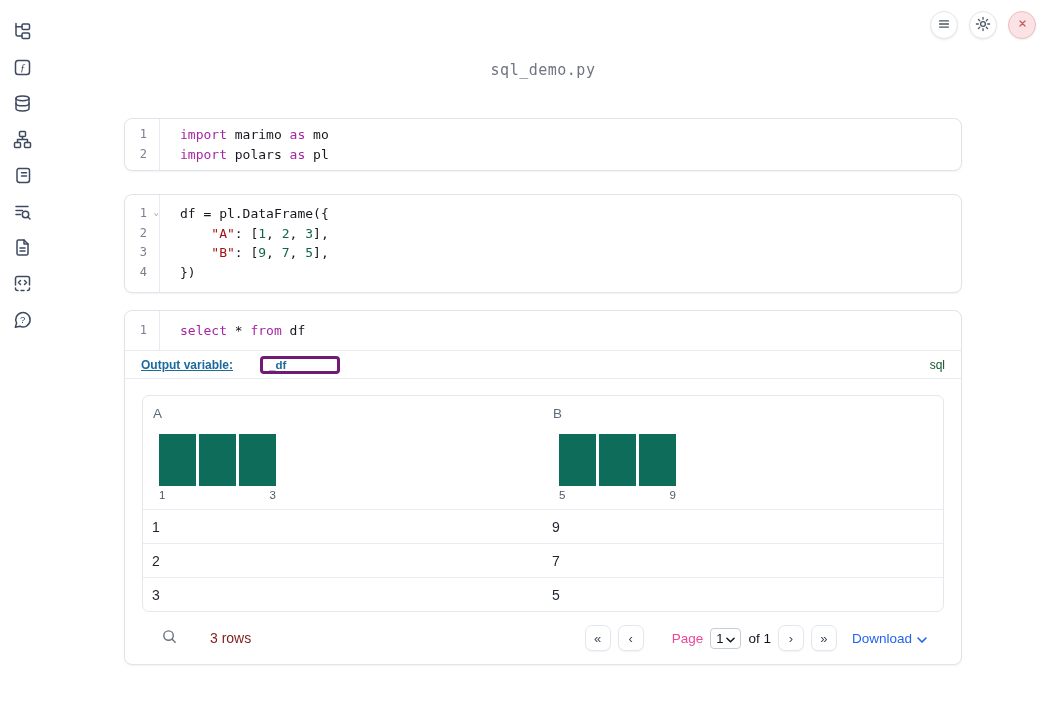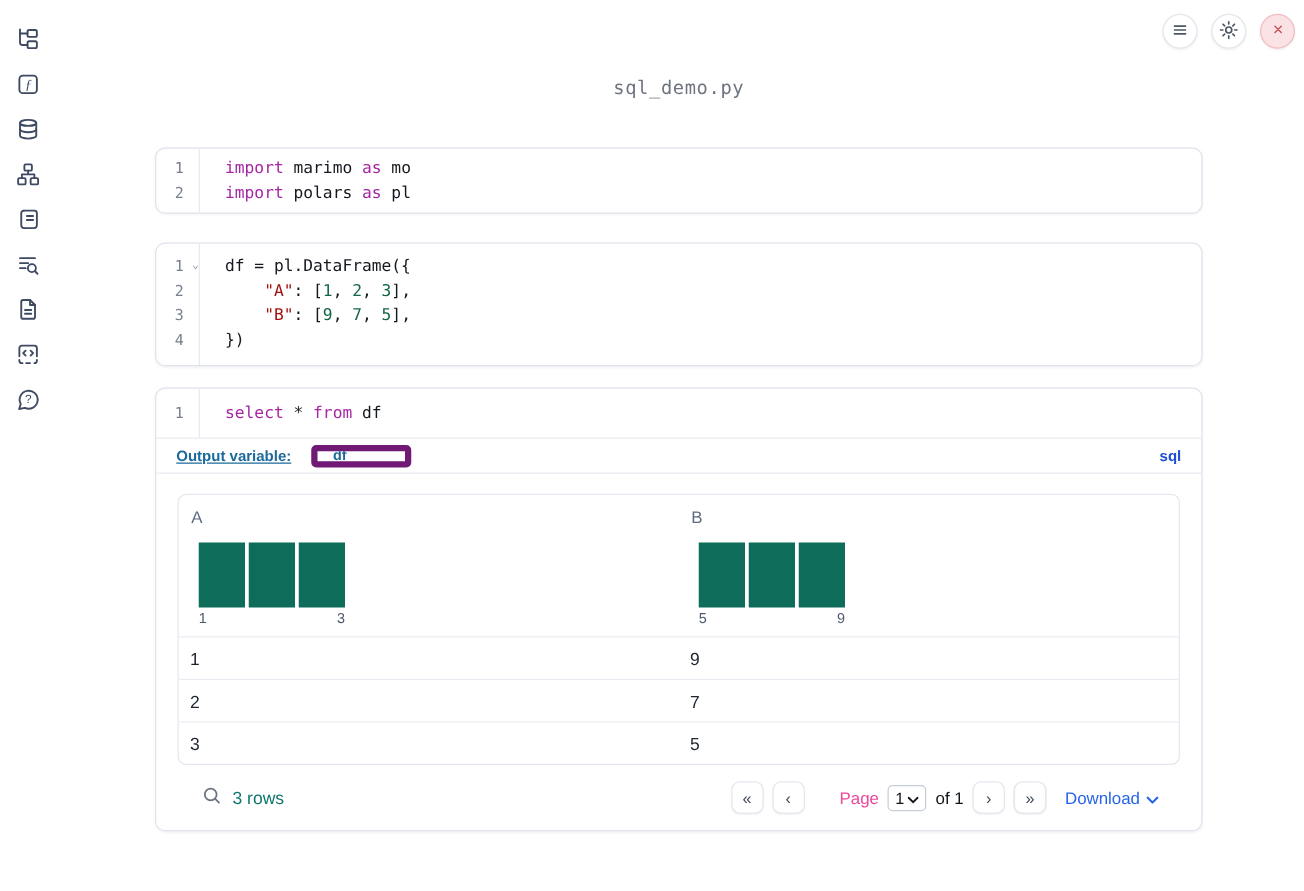--- a/index.html
+++ b/index.html
@@ -42,42 +42,42 @@
     color:#79818f; font-size:12px; user-select:none; }
   .fold { position:absolute; right:0px; top:-1px; font-size:9px; color:#8b93a2; cursor:pointer; }
   .codetext { padding-left:21px; white-space:pre; }
   .tok-kw { color:#a626a4; }
   .tok-str { color:#a11111; }
   .tok-num { color:#116644; }
   .divider { height:1px; background:#e7eaf0; }
   
   .outvar-row { display:flex; align-items:center; height:27px; padding:0 16px; }
   .outvar-label { font-size:12px; font-weight:bold; color:#1b6a9b;text-decoration:underline; }
-  .outvar-input { margin-left:16px; width:80px; height:18px; border:5px solid #701a75; border-radius:4px;
+  .outvar-input { margin-left:27px; width:80px; height:18px; border:3px solid #701a75; border-radius:4px;
     font-size:11.5px; font-weight:bold; color:#1b6a9b; padding:0 6px;
     font-family:"Liberation Sans", sans-serif; outline:none; }
-  .lang-badge { margin-left:auto; font-size:12px; font-weight:bold; color:#1d4ed8; }
+  .lang-badge { margin-left:auto; font-size:12px; font-weight:normal; color:#14532d; }
   
   .output-area { padding:16px 17px 10px; }
   .table-panel { border:1px solid #e3e8ef; border-radius:7px; overflow:hidden; }
   .t-header { display:grid; grid-template-columns:1fr 1fr; }
   .t-col { padding:10px 0 4px 10px; }
   .col-name { font-size:13.5px; color:#5d6b80; }
   .hist { display:flex; gap:3px; margin:13px 0 0 6px; }
   .bar { width:37px; height:52px; }
   .hist-labels { display:flex; justify-content:space-between; width:117px; margin:3px 0 4px 6px;
     font-size:11.5px; color:#4d596b; }
   .t-row { display:grid; grid-template-columns:1fr 1fr; height:34px; align-items:center;
     border-top:1px solid #e9edf2; font-size:14px; color:#1d242e; }
   .t-row .td { padding-left:9px; }
   
   .table-footer { display:flex; align-items:center; margin:10px 17px 0; height:32px; }
   .search-btn { background:none; border:none; padding:0; cursor:pointer; display:flex; margin-left:2px; }
   .search-btn svg { stroke:#6b7280; fill:none; stroke-width:1.5; stroke-linecap:round; }
-  .rowcount { margin-left:8px; font-size:14px; color:#0f766e; }
+  .rowcount { margin-left:32px; font-size:14px; color:#7f1d1d; }
   .spacer { flex:1; }
   .pg-btn { width:26px; height:26px; border:1px solid #e3e7ee; border-radius:7px; background:#fff;
     box-shadow:0 1px 1px rgba(16,24,40,.05); color:#3f4a5c; font-size:13px;
     display:flex; align-items:center; justify-content:center; margin-left:7px; cursor:pointer; padding:0; }
   .pg-text { font-size:13.5px; color:#ec4899; margin-left:28px; }
   .page-select { display:flex; align-items:center; gap:3px; border:1px solid #c6cdd8; border-radius:4px;
     height:21px; padding:0 5px; margin-left:7px; font-size:13px; color:#10151c; background:#fff; cursor:pointer; }
   .page-select svg, .download-btn svg { stroke:#10151c; fill:none; stroke-width:1.6; stroke-linecap:round; }
   .of-text { font-size:13.5px; color:#10151c; margin-left:7px; }
   .download-btn { display:flex; gap:5px; margin-left:15px; color:#2563eb;

